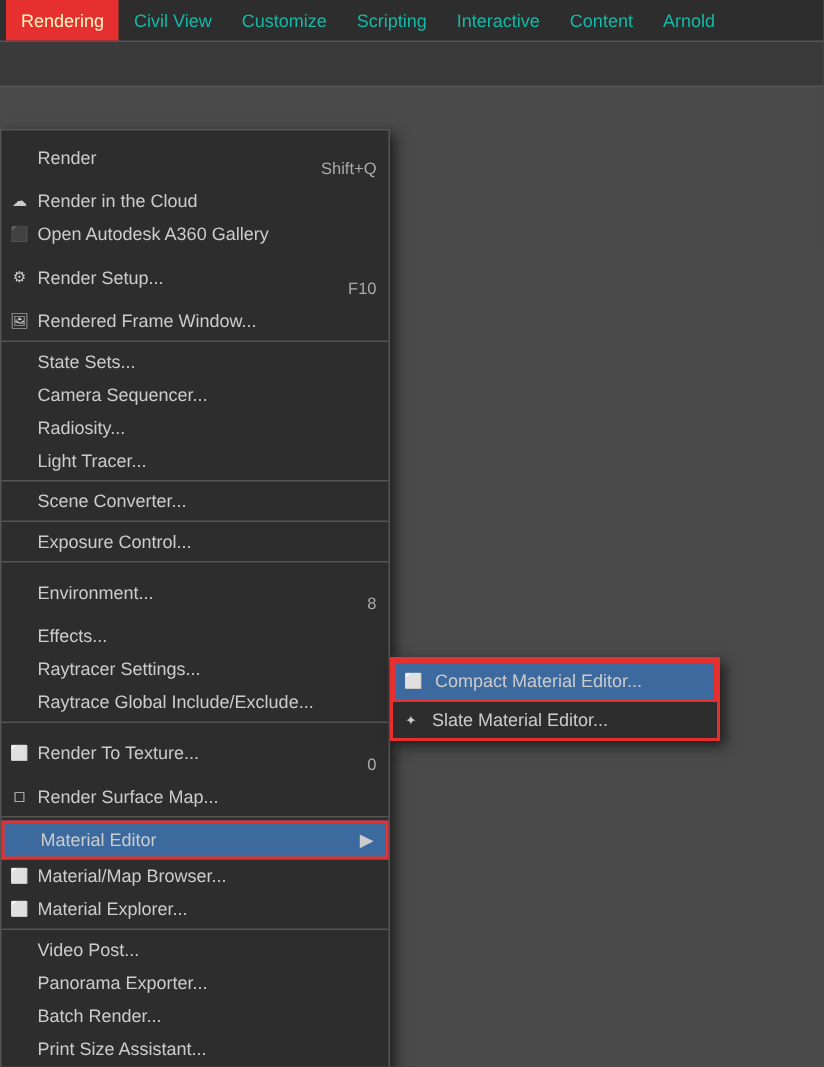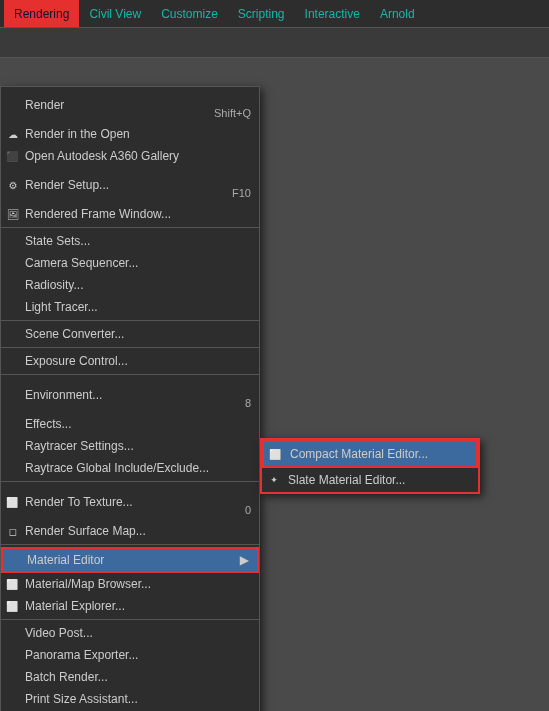--- a/index.html
+++ b/index.html
@@ -28,21 +28,21 @@
       cursor: pointer;
       height: 100%;
       display: flex;
       align-items: center;
       color: #14b8a6;
       font-size: 12px;
       white-space: nowrap;
     }
     .menu-bar-item.active {
       background: #e63030;
-      color: #0f172a;
+      color: #fef9c3;
     }
 
     
     .toolbar {
       height: 30px;
       background: #3a3a3a;
       border-bottom: 1px solid #555;
       display: flex;
       align-items: center;
       padding: 0 4px;
@@ -155,38 +155,39 @@
   </style>
 </head>
 <body>
 
 <div class="menu-bar">
   <div class="menu-bar-item active">Rendering</div>
   <div class="menu-bar-item">Civil View</div>
   <div class="menu-bar-item">Customize</div>
   <div class="menu-bar-item">Scripting</div>
   <div class="menu-bar-item">Interactive</div>
+  <div class="menu-bar-item">Content</div>
   <div class="menu-bar-item">Arnold</div>
 </div>
 
 <div class="toolbar">
 </div>
 
 <div class="main-content">
 
   <div class="dropdown-menu">
 
     <div class="dropdown-item">
       <span>Render</span>
       <span class="shortcut">Shift+Q</span>
     </div>
 
     <div class="dropdown-item has-icon">
       <span class="icon">☁</span>
-      <span>Render in the Open</span>
+      <span>Render in the Cloud</span>
     </div>
 
     <div class="dropdown-item has-icon">
       <span class="icon">⬛</span>
       <span>Open Autodesk A360 Gallery</span>
     </div>
 
     <div class="dropdown-item has-icon">
       <span class="icon">⚙</span>
       <span>Render Setup...</span>

